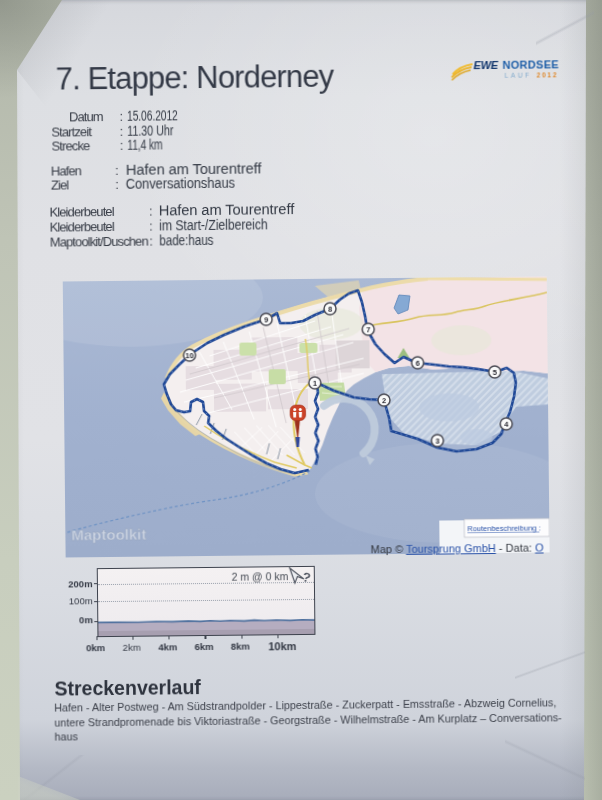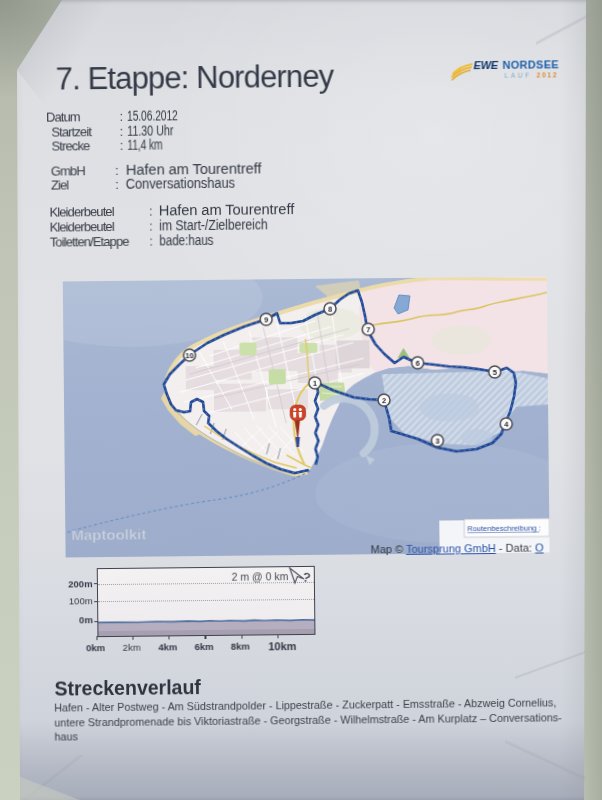--- a/index.html
+++ b/index.html
@@ -61,39 +61,39 @@
         <path d="M2,15 Q10,7 22,5" fill="none" stroke="#ecb52c" stroke-width="1.8"></path>
         <path d="M2,18 Q10,10 21,8" fill="none" stroke="#dfa827" stroke-width="1.5"></path>
       </svg>
       <span class="abs" style="left:25px;top:3px;font-size:11px;font-weight:bold;font-style:italic;letter-spacing:-0.2px;color:#14386e;">EWE</span>
       <span class="abs" style="left:54px;top:3px;font-size:11px;font-weight:bold;letter-spacing:0.3px;color:#1f5fa8;">NORDSEE</span>
       <span class="abs" style="left:56px;top:16px;font-size:6.5px;letter-spacing:2.6px;color:#82aacc;">LAUF</span>
       <span class="abs" style="left:88px;top:16px;font-size:6.5px;font-weight:bold;letter-spacing:1.8px;color:#e0882a;">2012</span>
     </div>
 
     <div class="abs lbl" style="top:108.4px;">
-        <span class="abs" style="left:49px;text-align:center;">Datum</span>
+        <span class="abs" style="left:72px;text-align:center;">Datum</span>
         <span class="abs" style="left:122.6px;">:</span>
         <span class="abs val" style="left:130.3px;transform:scaleX(0.70);">15.06.2012</span>
       </div>
 
     <div class="abs lbl" style="top:123.4px;">
         <span class="abs" style="left:54.3px;">Startzeit</span>
         <span class="abs" style="left:122.6px;">:</span>
         <span class="abs val" style="left:130.3px;transform:scaleX(0.74);">11.30 Uhr</span>
       </div>
 
     <div class="abs lbl" style="top:137.4px;">
         <span class="abs" style="left:54.3px;">Strecke</span>
         <span class="abs" style="left:122.6px;">:</span>
         <span class="abs val" style="left:130.3px;transform:scaleX(0.70);">11,4 km</span>
       </div>
 
     <div class="abs lbl" style="top:161.7px;">
-        <span class="abs" style="left:53.2px;">GmbH</span>
+        <span class="abs" style="left:53.2px;">Hafen</span>
         <span class="abs" style="left:117.6px;">:</span>
         <span class="abs val" style="left:128.3px;">Hafen am Tourentreff</span>
       </div>
 
     <div class="abs lbl" style="top:176.4px;">
         <span class="abs" style="left:53.2px;">Ziel</span>
         <span class="abs" style="left:117.6px;">:</span>
         <span class="abs val" style="left:128.3px;transform:scaleX(0.88);">Conversationshaus</span>
       </div>
 
@@ -103,21 +103,21 @@
         <span class="abs val" style="left:160.7px;">Hafen am Tourentreff</span>
       </div>
 
     <div class="abs lbl" style="top:217.9px;">
         <span class="abs" style="left:51.5px;">Kleiderbeutel</span>
         <span class="abs" style="left:150.9px;">:</span>
         <span class="abs val" style="left:160.7px;transform:scaleX(0.84);">im Start-/Zielbereich</span>
       </div>
 
     <div class="abs lbl" style="top:232.7px;">
-        <span class="abs" style="left:51.5px;">Toiletten/Etappe</span>
+        <span class="abs" style="left:51.5px;">Maptoolkit/Duschen</span>
         <span class="abs" style="left:150.9px;">:</span>
         <span class="abs val" style="left:160.7px;transform:scaleX(0.80);">bade:haus</span>
       </div>
 
     <svg class="abs" id="mapbox" style="left:64px;top:279px;" width="484" height="276" viewBox="0 0 484 276">
       <defs>
         <pattern id="hat" width="5" height="5" patternUnits="userSpaceOnUse" patternTransform="rotate(-45)">
           <rect width="5" height="5" fill="#c4d1e2"></rect>
           <rect width="5" height="1.9" fill="#dde5ef"></rect>
         </pattern>

